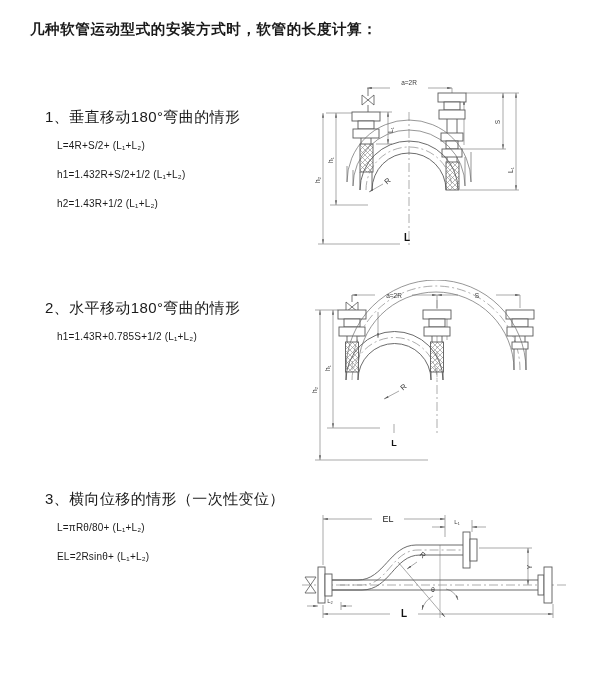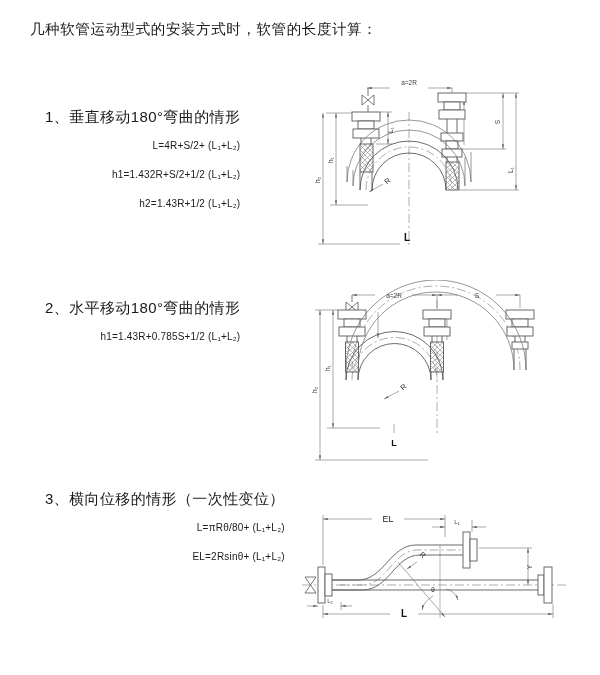--- a/index.html
+++ b/index.html
@@ -2,24 +2,24 @@
 <html><head>
 <meta charset="utf-8">
 <style>
   html,body{margin:0;padding:0;}
   body{
     width:600px;height:675px;background:#ffffff;position:relative;overflow:hidden;
     font-family:"Liberation Sans","DejaVu Sans",sans-serif;color:#1a1a1a;
   }
   .page{position:absolute;inset:0;background:#fff;}
   .title{
-    position:absolute;left:30px;top:20px;font-size:14.5px;font-weight:normal;
+    position:absolute;left:30px;top:20px;font-size:14.5px;font-weight:bold;
     letter-spacing:.6px;white-space:nowrap;
   }
-  .section{position:absolute;left:45px;white-space:nowrap;text-align:right;}
+  .section{position:absolute;left:45px;white-space:nowrap;}
   .sec-heading{font-size:15px;letter-spacing:.4px;margin-bottom:9px;line-height:20px;}
   .formula{font-size:10px;margin-left:12px;margin-bottom:9px;line-height:20px;letter-spacing:.2px;}
   #sec1{top:107px;}
   #sec2{top:298px;}
   #sec3{top:489px;}
   svg{position:absolute;}
   #svg1{left:310px;top:70px;}
   #svg2{left:310px;top:280px;}
   #svg3{left:298px;top:500px;}
   svg text{font-family:"Liberation Sans","DejaVu Sans",sans-serif;fill:#3c3c3c;}

